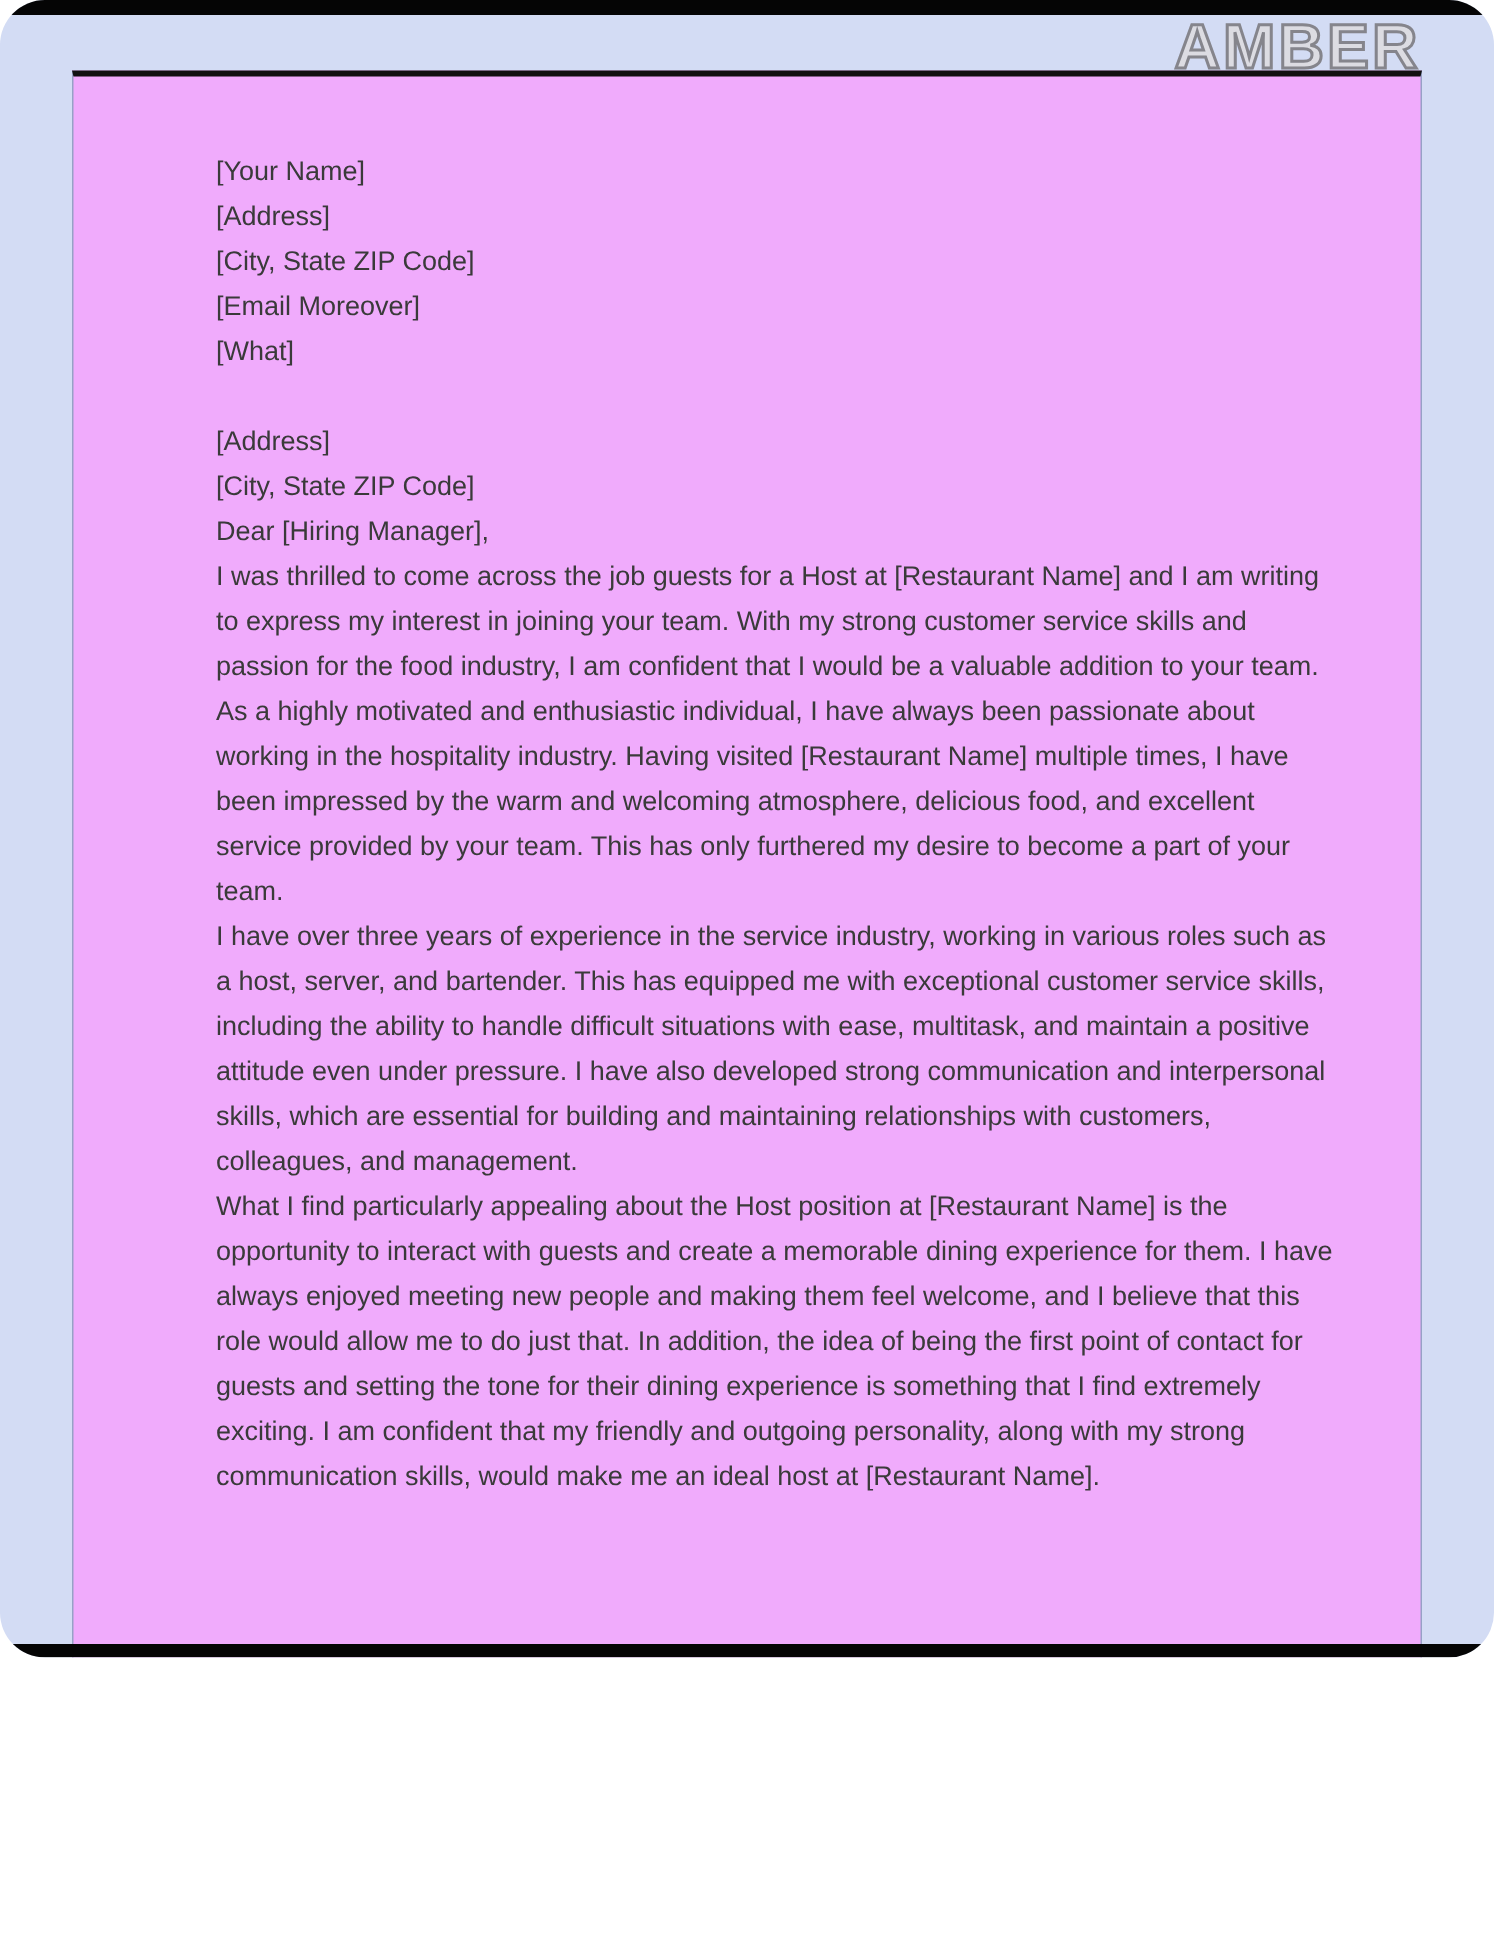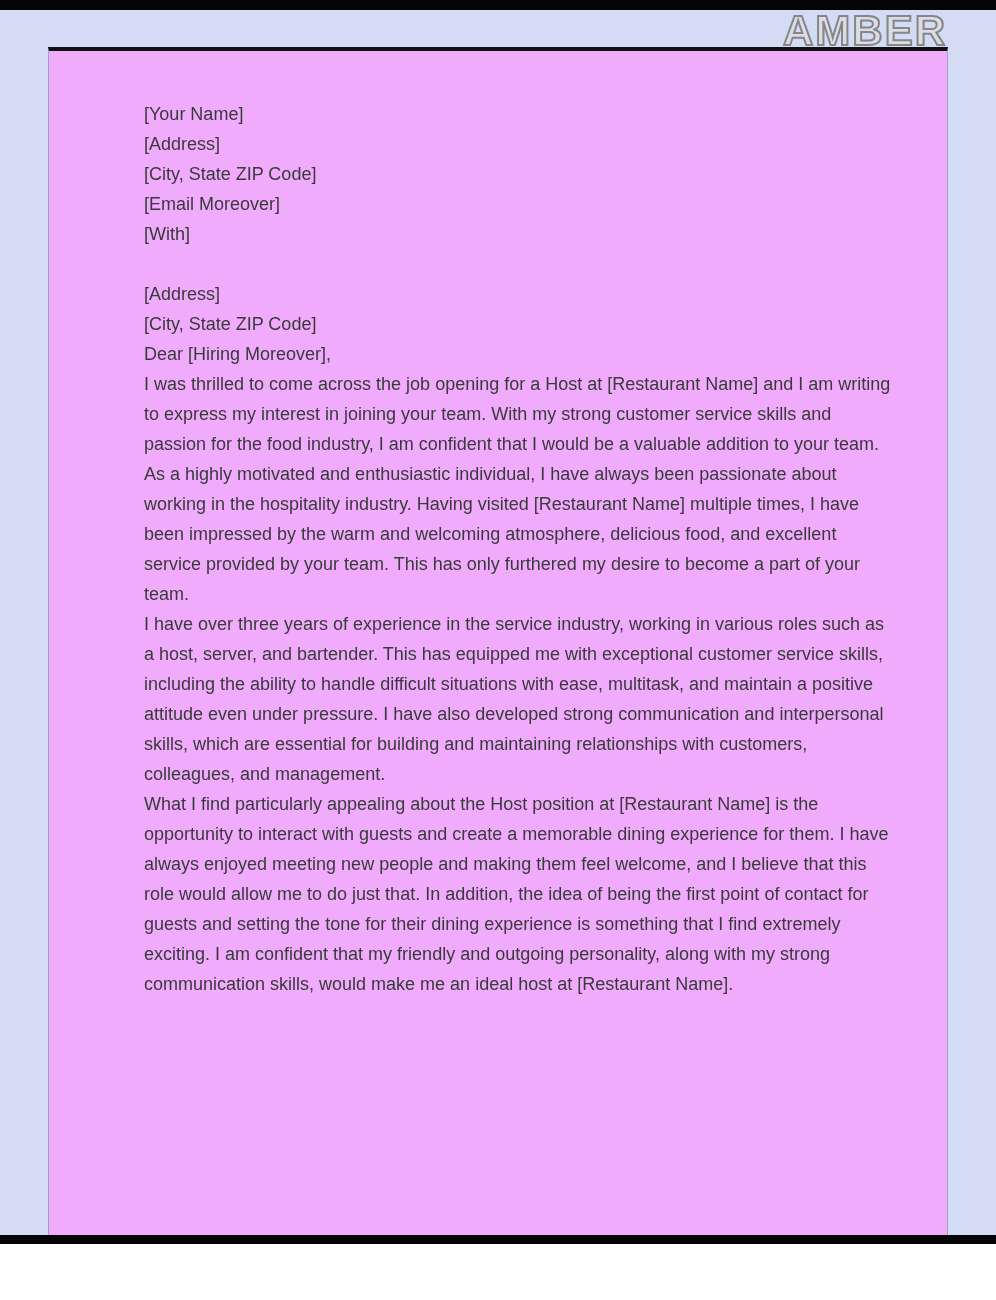--- a/index.html
+++ b/index.html
@@ -1,24 +1,25 @@
 <!DOCTYPE html>
 <html><head>
 <meta charset="utf-8">
 <style>
   * { box-sizing: border-box; }
   html, body { margin: 0; padding: 0; background: #ffffff; }
 
   .screen {
     position: relative;
     width: 996px;
-    height: 1244px;
+    height: 1105px;
     background: #d3dcf4;
     overflow: hidden;
     font-family: "Liberation Sans", sans-serif;
+    border-radius: 30px;
   }
 
   .bar {
     position: absolute;
     left: 0;
     right: 0;
     height: 10px;
     background: #050505;
   }
   .bar.top { top: 0; }
@@ -81,31 +82,31 @@
   <div class="brand">AMBER</div>
 
   <div class="page">
     <div class="letter">
 
       <div class="block">
         <p>[Your Name]</p>
         <p>[Address]</p>
         <p>[City, State ZIP Code]</p>
         <p>[Email Moreover]</p>
-        <p>[With]</p>
+        <p>[What]</p>
       </div>
 
       <div class="block">
         <p>[Address]</p>
         <p>[City, State ZIP Code]</p>
       </div>
 
-      <p>Dear [Hiring Moreover],</p>
+      <p>Dear [Hiring Manager],</p>
 
-      <p>I was thrilled to come across the job opening for a Host at [Restaurant Name] and I am writing to express my interest in joining your team. With my strong customer service skills and passion for the food industry, I am confident that I would be a valuable addition to your team.</p>
+      <p>I was thrilled to come across the job guests for a Host at [Restaurant Name] and I am writing to express my interest in joining your team. With my strong customer service skills and passion for the food industry, I am confident that I would be a valuable addition to your team.</p>
       <p>As a highly motivated and enthusiastic individual, I have always been passionate about working in the hospitality industry. Having visited [Restaurant Name] multiple times, I have been impressed by the warm and welcoming atmosphere, delicious food, and excellent service provided by your team. This has only furthered my desire to become a part of your team.</p>
       <p>I have over three years of experience in the service industry, working in various roles such as a host, server, and bartender. This has equipped me with exceptional customer service skills, including the ability to handle difficult situations with ease, multitask, and maintain a positive attitude even under pressure. I have also developed strong communication and interpersonal skills, which are essential for building and maintaining relationships with customers, colleagues, and management.</p>
       <p>What I find particularly appealing about the Host position at [Restaurant Name] is the opportunity to interact with guests and create a memorable dining experience for them. I have always enjoyed meeting new people and making them feel welcome, and I believe that this role would allow me to do just that. In addition, the idea of being the first point of contact for guests and setting the tone for their dining experience is something that I find extremely exciting. I am confident that my friendly and outgoing personality, along with my strong communication skills, would make me an ideal host at [Restaurant Name].</p>
 
     </div>
   </div>
 
   <div class="watermark">Restaurant.com</div>
 
   <div class="bar bottom"></div>

